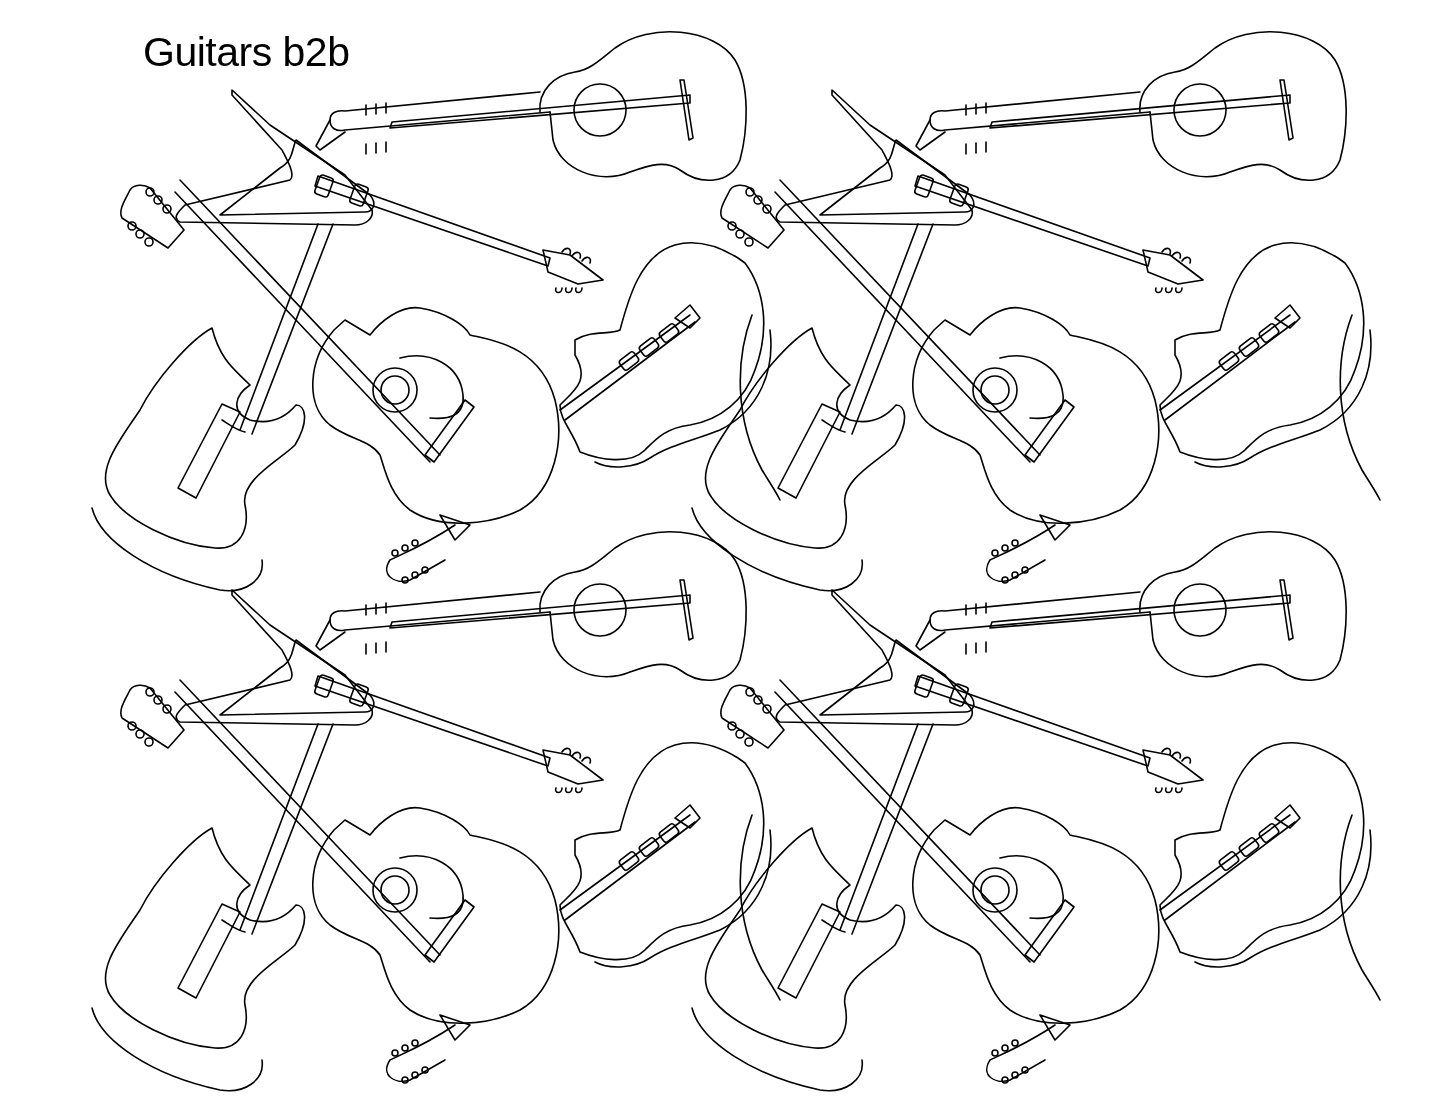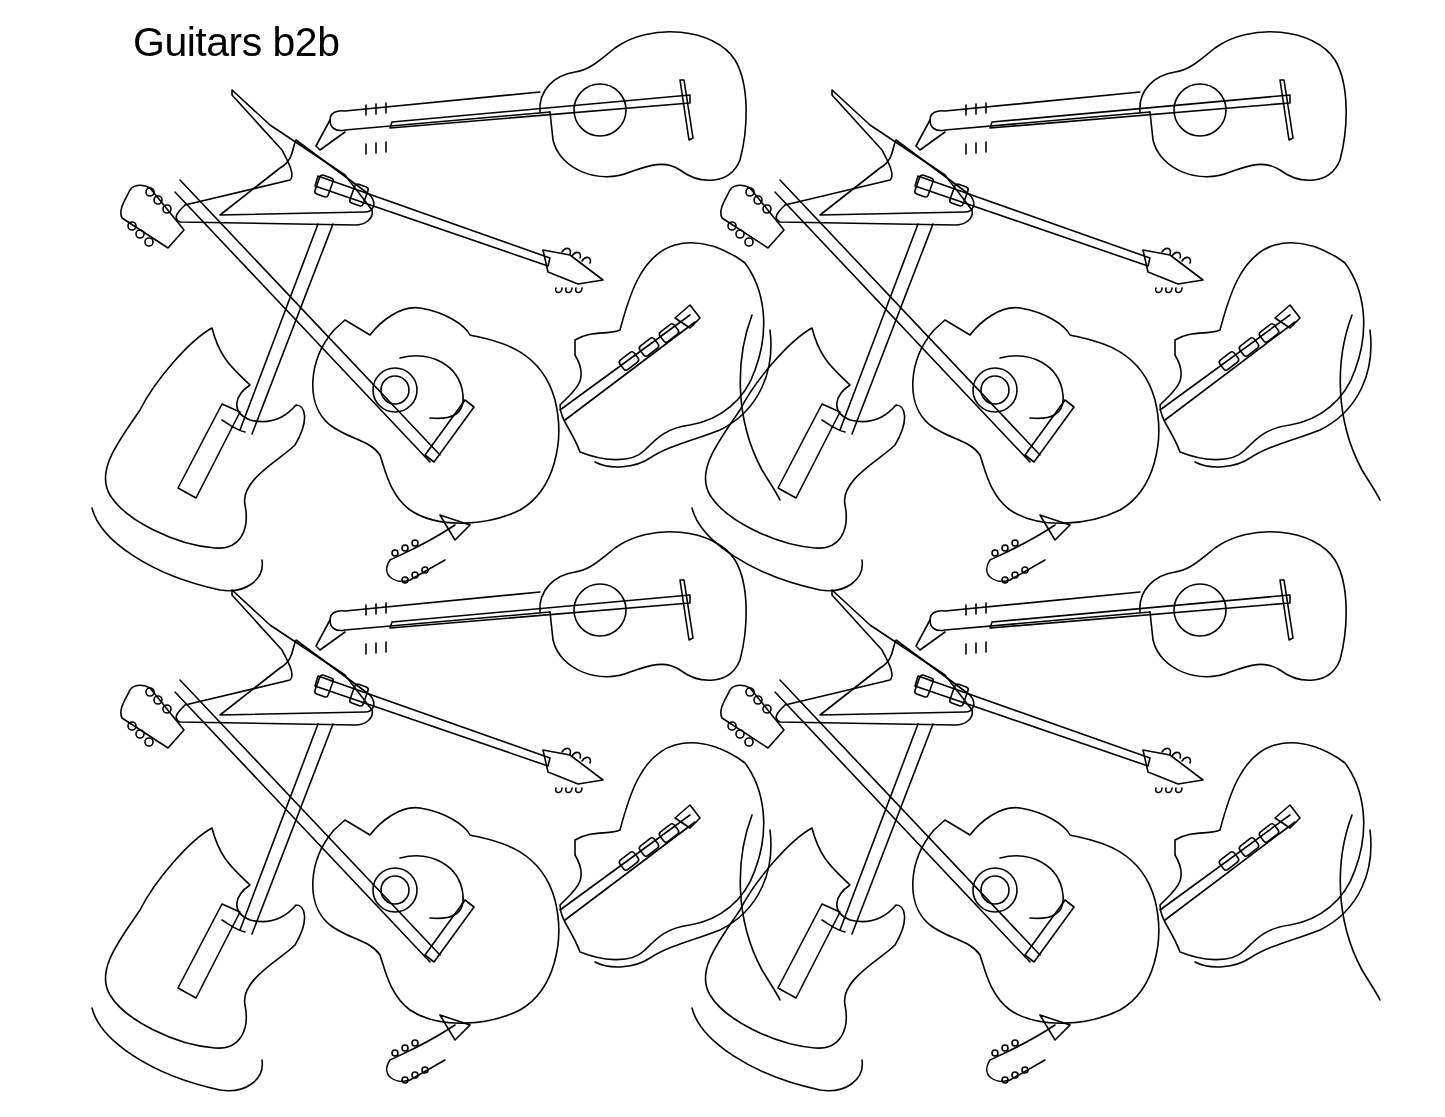--- a/index.html
+++ b/index.html
@@ -1,21 +1,21 @@
 <!DOCTYPE html>
 <html><head>
 <meta charset="utf-8">
 <style>
   html, body { margin: 0; padding: 0; background: #ffffff; }
   body { width: 1445px; height: 1117px; position: relative; overflow: hidden; }
   .page-title {
     position: absolute; left: 133px; top: 22px;
     font-family: "Liberation Sans", sans-serif;
     font-size: 41px; color: #000000; letter-spacing: -0.5px;
-    line-height: 1; margin: 0; font-weight: normal;
+    line-height: 1; margin: 10px; font-weight: normal;
   }
   svg.pattern { position: absolute; left: 0; top: 0; }
   .ln { fill: none; stroke: #000; stroke-width: 1.6; stroke-linejoin: round; stroke-linecap: round; }
 </style>
 </head>
 <body>
 
 <h1 class="page-title">Guitars b2b</h1>
 
 <svg class="pattern" width="1445" height="1117" viewBox="0 0 1445 1117" xmlns="http://www.w3.org/2000/svg">

